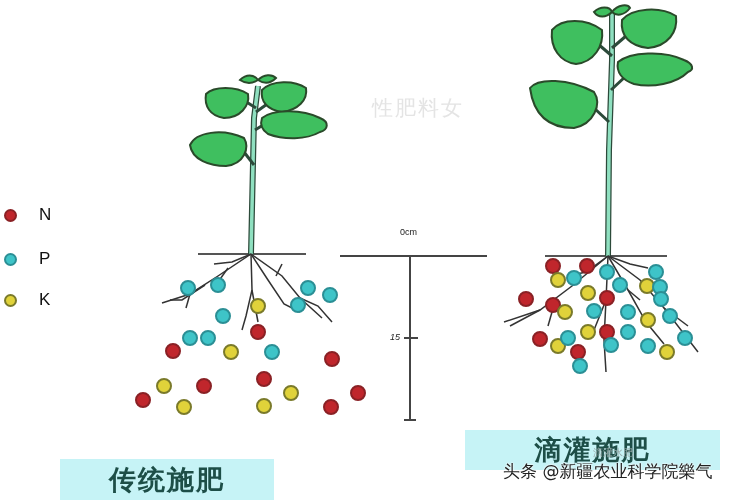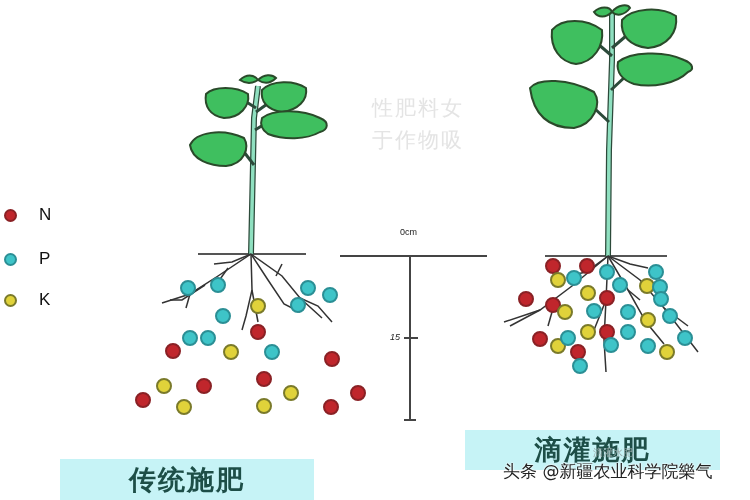--- a/index.html
+++ b/index.html
@@ -158,39 +158,38 @@
       <circle cx="667" cy="352" r="7" fill="#e0d23a" stroke="#7a7a2a" stroke-width="2"></circle>
       <circle cx="580" cy="366" r="7" fill="#3ec4c8" stroke="#2b8f95" stroke-width="2"></circle>
     </g>
 </svg>
 
 <div class="scale-text" style="left:400px; top:227px;">0cm</div>
 <div class="scale-text" style="left:390px; top:332px;font-style:italic;">15</div>
 
 <div class="watermark">
   <div>性肥料女</div>
-  <div>于作物吸</div>
 </div>
 
 <div class="legend">
   <div class="legend-row" style="top:3px;">
     <span class="legend-dot" style="background:#c0262c; border-color:#8a2125;"></span>
     <span class="legend-label">N</span>
   </div>
   <div class="legend-row" style="top:47px;">
     <span class="legend-dot" style="background:#3ec4c8; border-color:#2b8f95;"></span>
     <span class="legend-label">P</span>
   </div>
   <div class="legend-row" style="top:88px;">
     <span class="legend-dot" style="background:#e0d23a; border-color:#7a7a2a;"></span>
     <span class="legend-label">K</span>
   </div>
 </div>
 
-<div class="label-box" style="left:60px; top:459px; width:254px; height:41px;">
+<div class="label-box" style="left:60px; top:459px; width:214px; height:41px;">
   <span class="label-text">传统施肥</span>
 </div>
 <div class="label-box" style="left:465px; top:430px; width:255px; height:40px;">
   <span class="label-text">滴灌施肥</span>
 </div>
 
 <div class="corner-mark">滴灌水肥</div>
 <div class="credit">头条 @新疆农业科学院樂气</div>
 
 </body></html>

